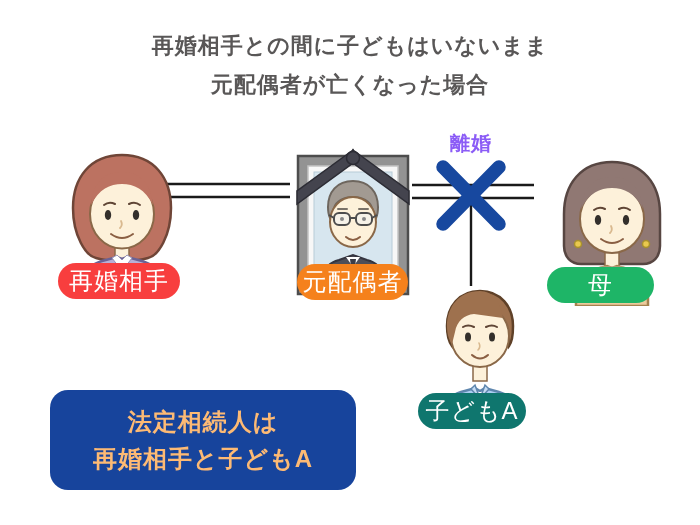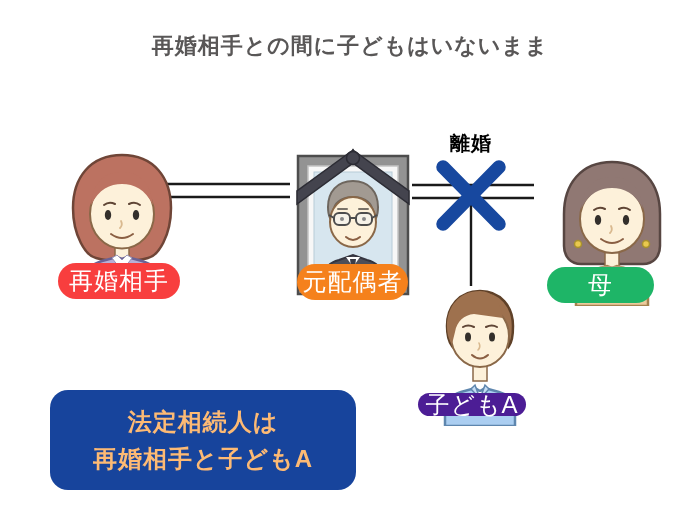--- a/index.html
+++ b/index.html
@@ -14,43 +14,44 @@
   .connectors{position:absolute;left:0;top:0;}
   .person-svg{position:absolute;}
   .badge{
     position:absolute;display:flex;align-items:center;justify-content:center;
     border-radius:20px;color:#ffffff;font-size:24px;font-weight:normal;letter-spacing:1px;
     white-space:nowrap;
   }
   .badge-red{left:58px;top:263px;width:122px;height:36px;background:#f83e3e;}
   .badge-orange{left:297px;top:264px;width:111px;height:36px;background:#f5811c;}
   .badge-green{left:547px;top:267px;width:107px;height:36px;background:#1eb567;}
-  .badge-skyblue{left:418px;top:393px;width:108px;height:23px;background:#4c1d95;}
+  .badge-skyblue{left:418px;top:393px;width:108px;height:36px;background:#0f766e;}
   .sublabel{
     position:absolute;left:283px;top:301px;width:140px;text-align:center;
     font-size:16px;font-weight:600;color:#4a4a4a;letter-spacing:0.5px;
   }
   .divorce-label{
     position:absolute;left:411px;top:130px;width:120px;text-align:center;
-    font-size:20px;font-weight:bold;color:#000000;letter-spacing:1px;
+    font-size:20px;font-weight:bold;color:#8b5cf6;letter-spacing:1px;
   }
   .conclusion{
     position:absolute;left:50px;top:390px;width:306px;height:100px;
     background:#17449c;border-radius:18px;display:flex;flex-direction:column;
     align-items:center;justify-content:center;color:#fdba74;font-size:24px;
     font-weight:bold;line-height:37px;letter-spacing:1px;text-align:center;
   }
 </style>
 </head>
 <body>
 
 <div class="canvas">
 
   <div class="title">
     <div>再婚相手との間に子どもはいないまま</div>
+    <div>元配偶者が亡くなった場合</div>
   </div>
 
   <svg class="connectors" width="700" height="525" viewBox="0 0 700 525">
     <g stroke="#1a1a1a" stroke-width="2.4">
       <line x1="166" y1="184" x2="290" y2="184"></line>
       <line x1="166" y1="197" x2="290" y2="197"></line>
     </g>
     <g stroke="#1a1a1a" stroke-width="2.4">
       <line x1="412" y1="185" x2="534" y2="185"></line>
       <line x1="412" y1="198" x2="534" y2="198"></line>

